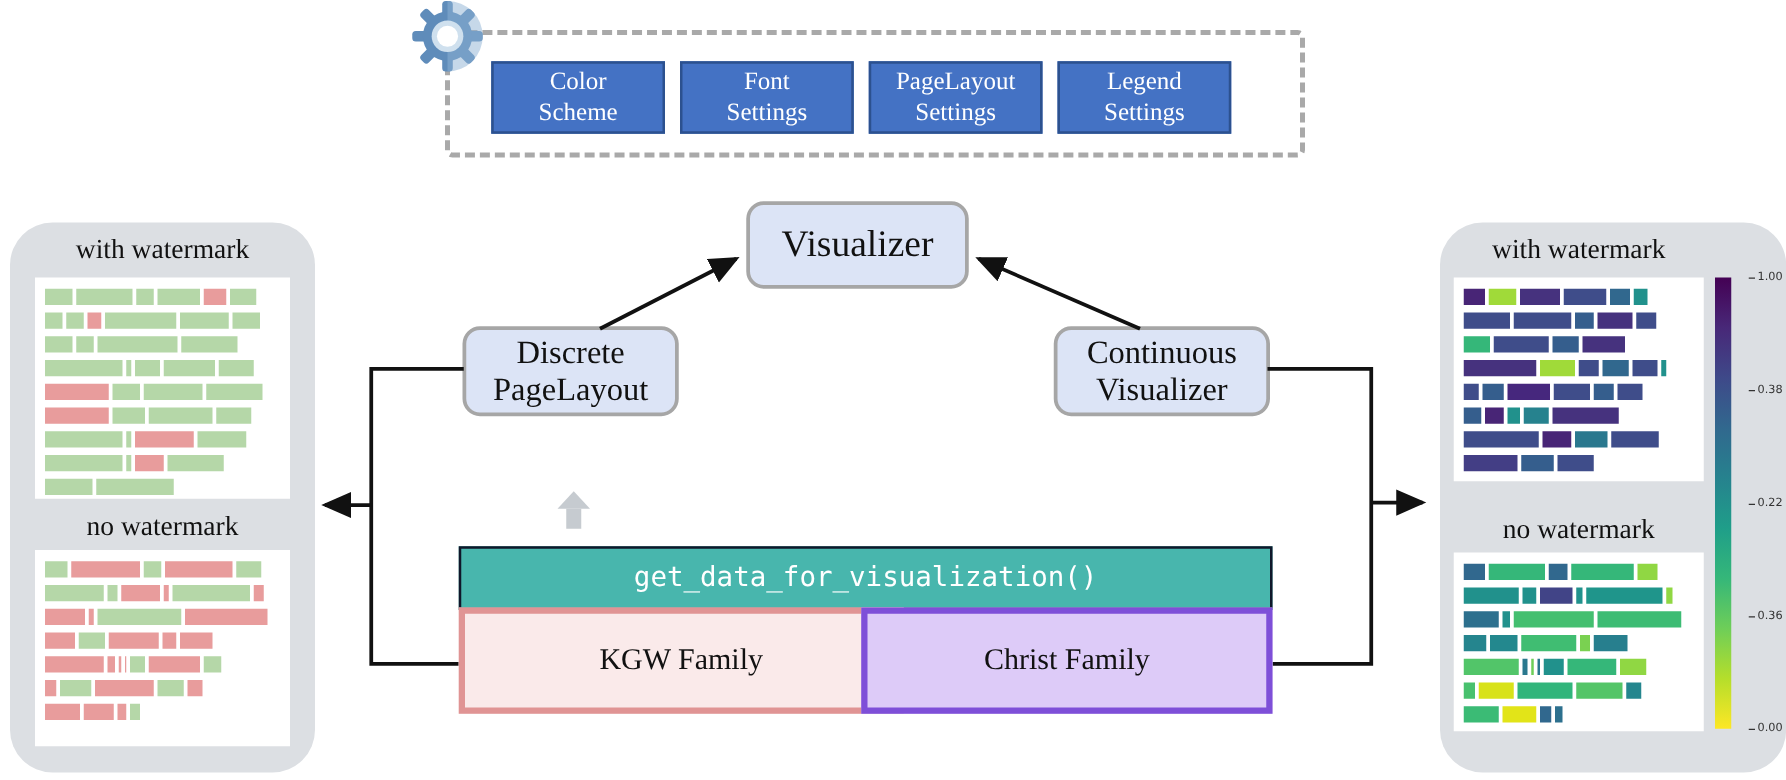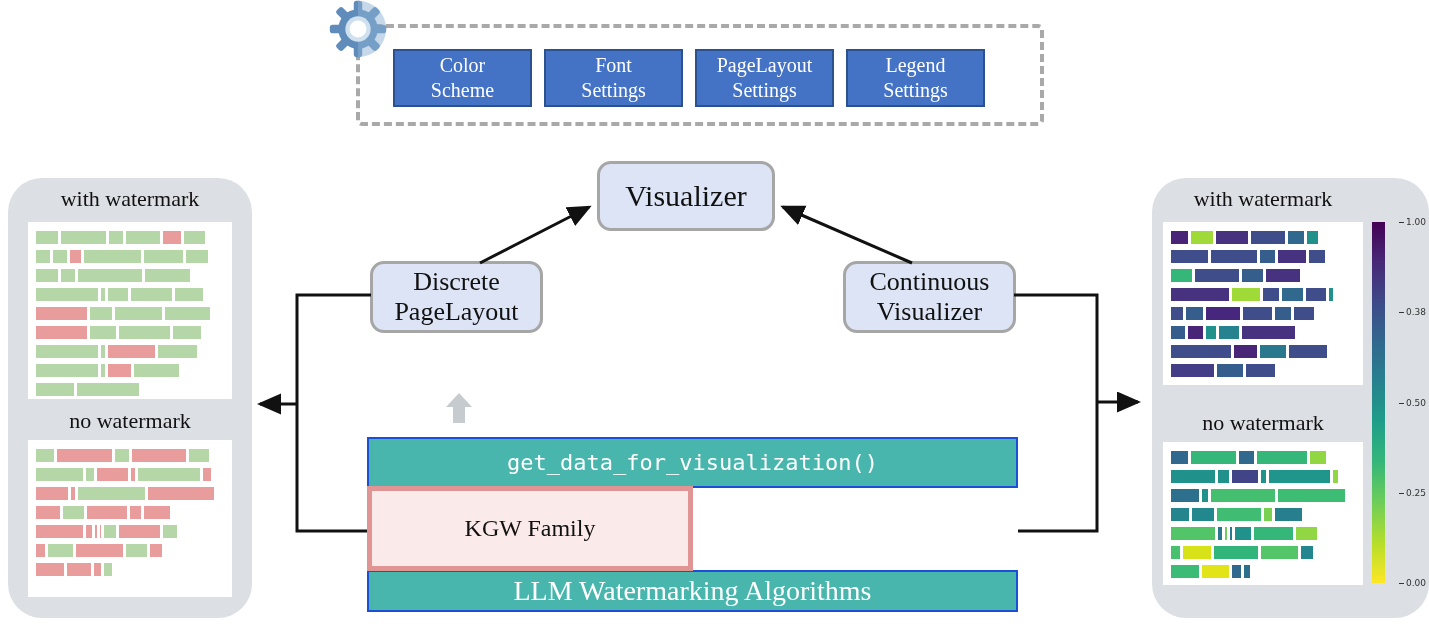--- a/index.html
+++ b/index.html
@@ -25,28 +25,28 @@
 
   .code-line{position:absolute;left:330px;top:356px;font-family:"DejaVu Sans Mono",monospace;
              font-size:17px;color:#1c1c1c;letter-spacing:0;}
 
   .up-arrow{position:absolute;left:446px;top:393px;width:26px;}
   .up-arrow .tri{width:0;height:0;border-left:13px solid transparent;
                  border-right:13px solid transparent;border-bottom:14px solid #c6cbd0;}
   .up-arrow .stem{width:12px;height:16px;background:#c6cbd0;margin:0 auto;}
 
   
-  .teal-box{position:absolute;background:#48b6ad;border:2px solid #1d4ed8;box-sizing:border-box;
+  .teal-box{position:absolute;background:#48b6ad;border:2px solid #0f172a;box-sizing:border-box;
             color:#fff;display:flex;align-items:center;justify-content:center;}
   #getdata{left:367px;top:437px;width:651px;height:51px;
            font-family:"DejaVu Sans Mono",monospace;font-size:22px;}
   #llmbar{left:367px;top:570px;width:651px;height:42px;font-size:28px;}
   .family{position:absolute;top:486px;height:85px;box-sizing:border-box;display:flex;
           align-items:center;justify-content:center;font-size:24px;color:#111;}
-  #kgw{left:367px;width:326px;background:#faeaea;border:5px solid #e09494;z-index:1;}
+  #kgw{left:367px;width:356px;background:#faeaea;border:5px solid #e09494;z-index:1;}
   #christ{left:689px;width:329px;background:#ddcbf8;border:5px solid #7e4fd8;z-index:2;}
 
   
   .panel{position:absolute;top:178px;height:440px;background:#dcdfe3;border-radius:34px;}
   #left-panel{left:8px;width:244px;}
   #right-panel{left:1152px;width:277px;}
   .panel-label{position:absolute;font-size:22px;color:#111;text-align:center;}
   .wbox{position:absolute;background:#fff;padding:9px 8px 0 8px;box-sizing:border-box;}
   .token-row{display:flex;gap:3px;height:13px;margin-bottom:6px;}
   .token-block{height:13px;flex:0 0 auto;}
@@ -97,21 +97,21 @@
   <div class="node" id="continuous">Continuous
 Visualizer</div>
 
   <div class="up-arrow">
     <div class="tri"></div>
       <div class="stem"></div>
   </div>
 
   <div class="teal-box" id="getdata">get_data_for_visualization()</div>
   <div class="family" id="kgw">KGW Family</div>
-  <div class="teal-box" id="llmbar">LLM Watermarking Algorithms</div>
+  <div class="family" id="christ">Christ Family</div>
 
   <div class="panel" id="left-panel">
     <div class="panel-label" style="left:0;top:8px;width:244px;">with watermark</div>
     <div class="wbox" style="left:20px;top:44px;width:204px;height:177px;">
         <div class="token-row">
           <div class="token-block" style="width: 11.5%; background: rgb(181, 215, 168);"></div>
           <div class="token-block" style="width: 24%; background: rgb(181, 215, 168);"></div>
           <div class="token-block" style="width: 7.5%; background: rgb(181, 215, 168);"></div>
           <div class="token-block" style="width: 18%; background: rgb(181, 215, 168);"></div>
           <div class="token-block" style="width: 9.5%; background: rgb(232, 156, 156);"></div>
@@ -331,22 +331,22 @@
           <div class="token-block" style="width: 15%; background: rgb(59, 187, 117);"></div>
           <div class="token-block" style="width: 15%; background: rgb(226, 228, 24);"></div>
           <div class="token-block" style="width: 5%; background: rgb(49, 104, 142);"></div>
           <div class="token-block" style="width: 3.3%; background: rgb(45, 112, 142);"></div>
         </div>
       </div>
     <div class="colorbar" style="background: linear-gradient(rgb(68, 1, 84), rgb(72, 40, 120), rgb(62, 73, 137), rgb(49, 104, 142), rgb(38, 130, 142), rgb(31, 158, 137), rgb(53, 183, 121), rgb(110, 206, 88), rgb(181, 222, 43), rgb(253, 231, 37));"></div>
     <div class="cb-ticks">
         <div class="cb-tick" style="top: 0%;">1.00</div>
         <div class="cb-tick" style="top: 25%;">0.38</div>
-        <div class="cb-tick" style="top: 50%;">0.50</div>
-        <div class="cb-tick" style="top: 75%;">0.25</div>
+        <div class="cb-tick" style="top: 50%;">0.22</div>
+        <div class="cb-tick" style="top: 75%;">0.36</div>
         <div class="cb-tick" style="top: 100%;">0.00</div>
       </div>
   </div>
 
   <svg class="connectors" width="1429" height="624">
     <defs>
       <marker id="ah" markerWidth="9" markerHeight="8" refX="7" refY="3.5" orient="auto">
         <path d="M0,0 L8,3.5 L0,7 z" fill="#111"></path>
       </marker>
     </defs>

